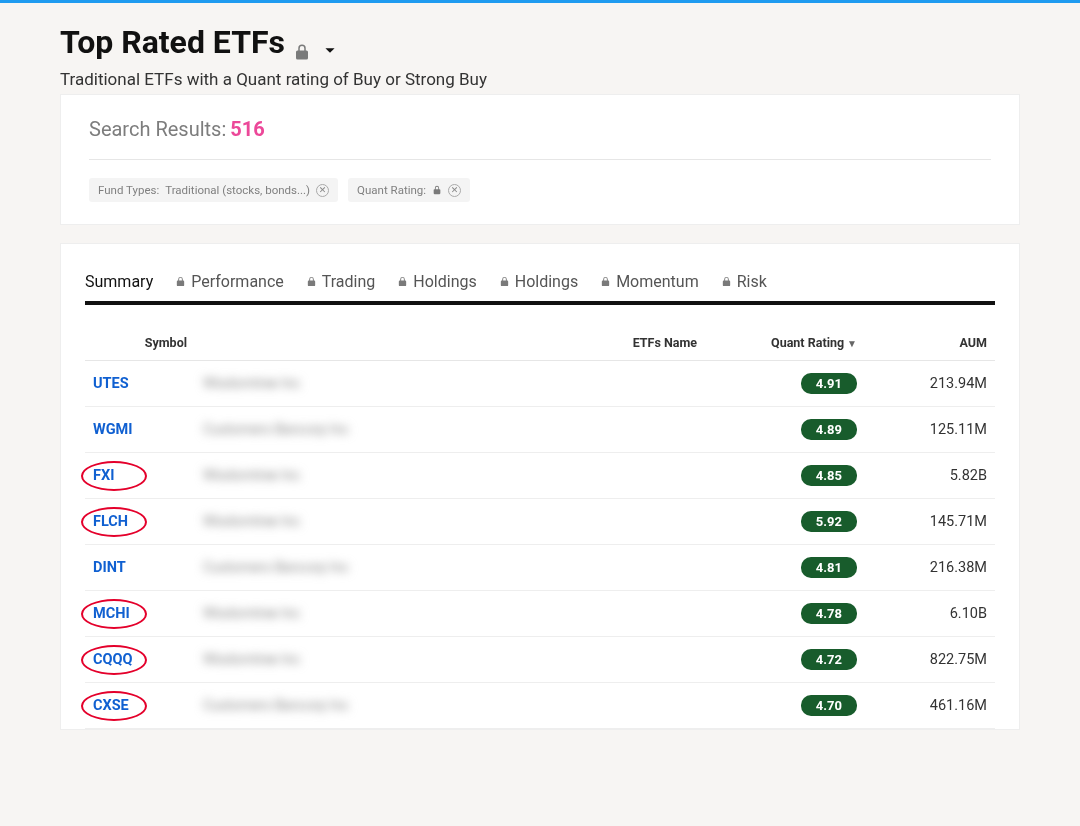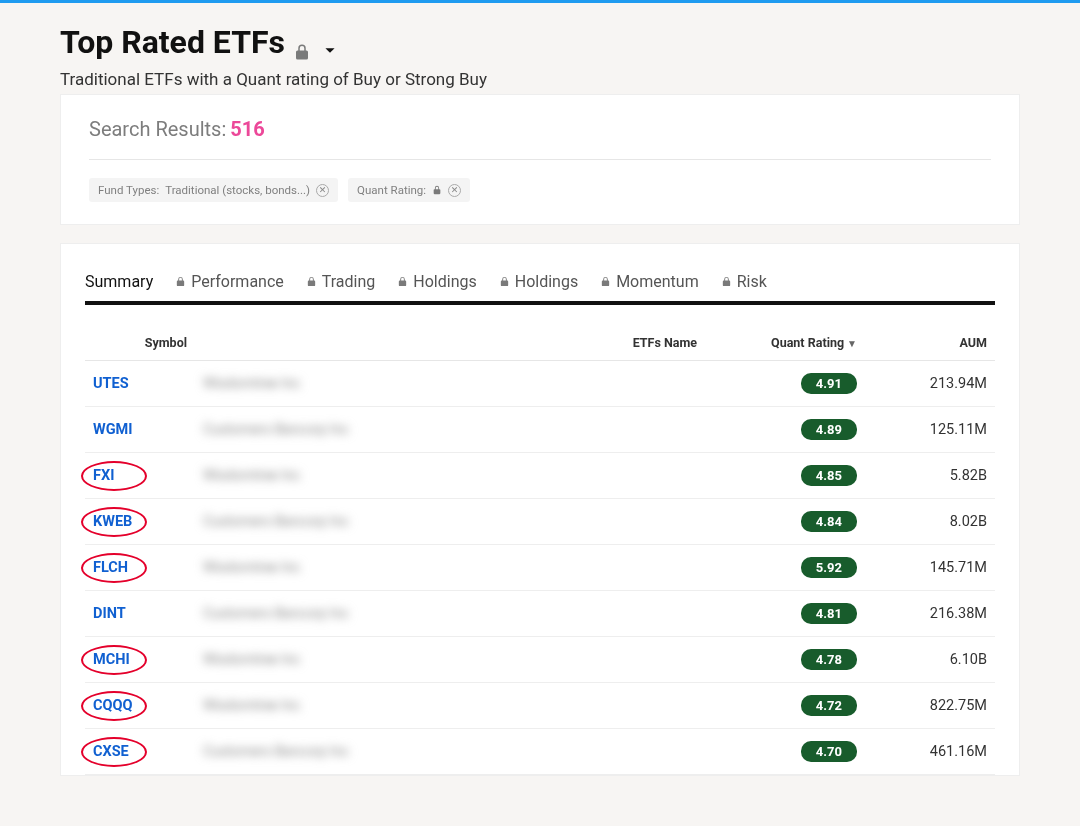--- a/index.html
+++ b/index.html
@@ -284,26 +284,20 @@
             <td class="rating-cell"><span class="rating-badge">4.89</span></td>
             <td class="aum-cell">125.11M</td>
           </tr>
           <tr>
             <td class="sym circled"><a class="sym-link" href="#">FXI</a></td>
             <td><span class="blur-text">Wisdomtree Inc</span></td>
             <td class="rating-cell"><span class="rating-badge">4.85</span></td>
             <td class="aum-cell">5.82B</td>
           </tr>
           <tr>
-            <td class="sym circled"><a class="sym-link" href="#">KWEB</a></td>
-            <td><span class="blur-text">Customers Bancorp Inc</span></td>
-            <td class="rating-cell"><span class="rating-badge">4.84</span></td>
-            <td class="aum-cell">8.02B</td>
-          </tr>
-          <tr>
             <td class="sym circled"><a class="sym-link" href="#">FLCH</a></td>
             <td><span class="blur-text">Wisdomtree Inc</span></td>
             <td class="rating-cell"><span class="rating-badge">5.92</span></td>
             <td class="aum-cell">145.71M</td>
           </tr>
           <tr>
             <td class="sym"><a class="sym-link" href="#">DINT</a></td>
             <td><span class="blur-text">Customers Bancorp Inc</span></td>
             <td class="rating-cell"><span class="rating-badge">4.81</span></td>
             <td class="aum-cell">216.38M</td>

